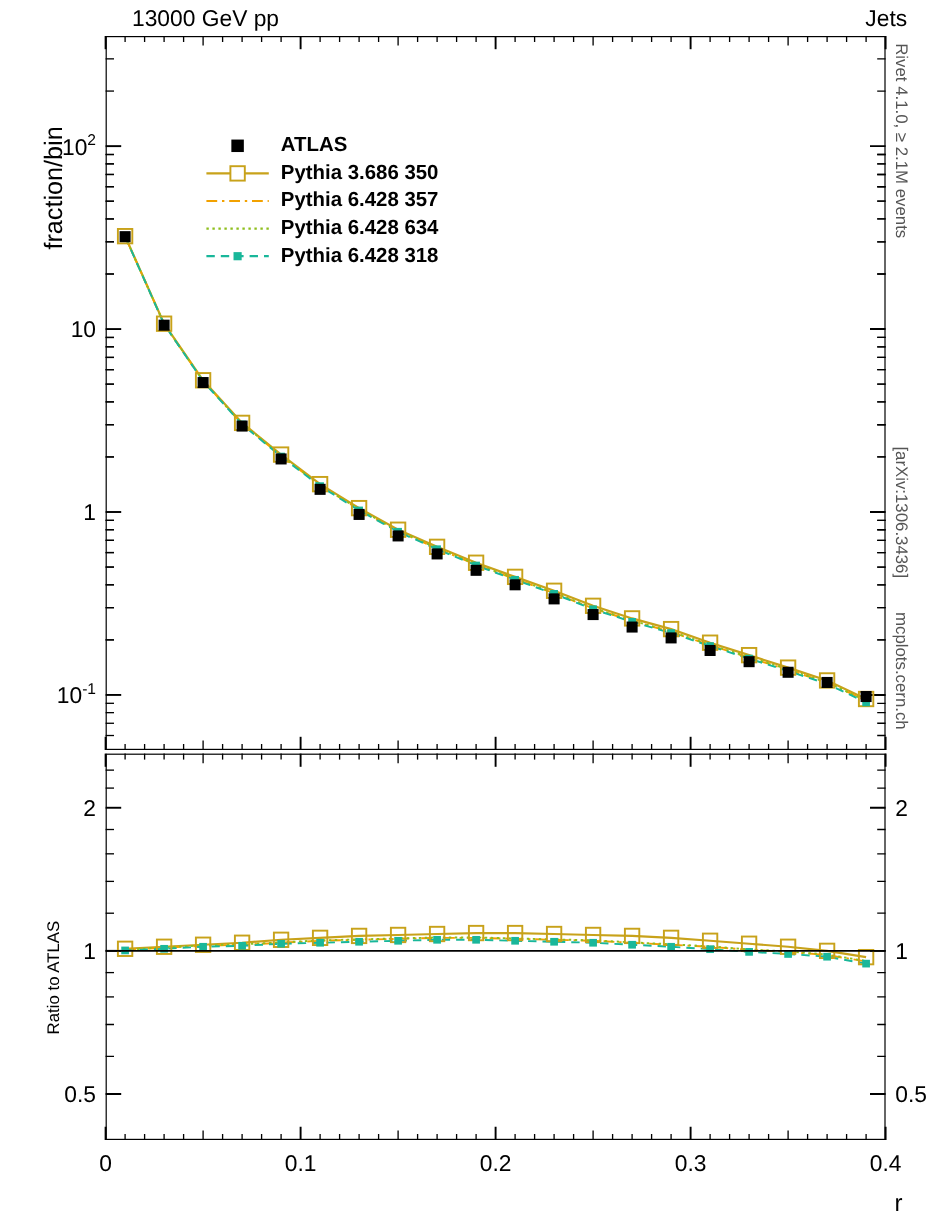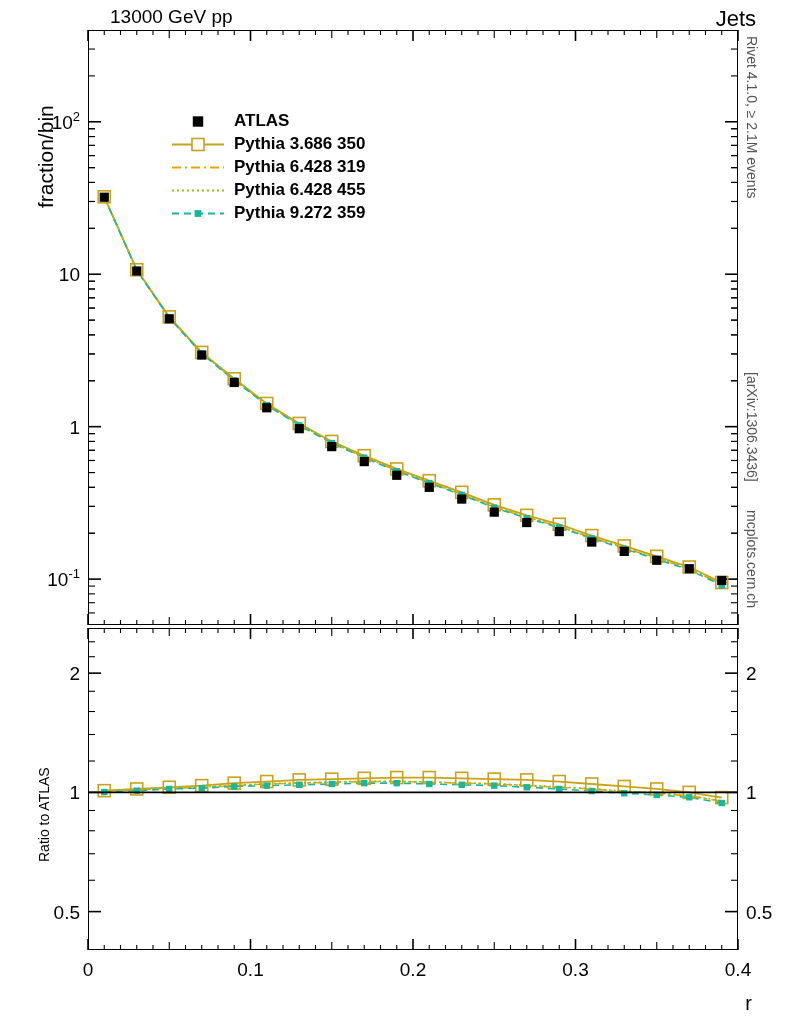--- a/index.html
+++ b/index.html
@@ -4,21 +4,21 @@
 <style>
   html,body{margin:0;padding:0;background:#ffffff;}
   body{width:786px;height:1024px;font-family:"Liberation Sans",sans-serif;color:#000;}
   #root{position:relative;width:786px;height:1024px;overflow:hidden;}
 
   .txt{position:absolute;white-space:nowrap;}
   .vtxt{position:absolute;white-space:nowrap;transform-origin:0 0;}
 
   
   #hdr-left{left:110px;top:6px;font-size:19px;}
-  #hdr-right{right:30px;top:6px;font-size:22px;}
+  #hdr-right{right:30px;top:6px;font-size:19px;}
 
   
   #main-frame{position:absolute;left:88px;top:30px;width:650px;height:595px;border:1.6px solid #000;box-sizing:border-box;background:#fff;}
   #ratio-frame{position:absolute;left:88px;top:628px;width:650px;height:322px;border:1.6px solid #000;box-sizing:border-box;background:#fff;}
 
   svg.overlay{position:absolute;left:0;top:0;overflow:visible;}
 
   
   #ylabel-main{left:34px;top:208px;font-size:21px;transform:rotate(-90deg);}
   #ylabel-ratio{left:36px;top:862px;font-size:14px;transform:rotate(-90deg);}
@@ -79,34 +79,34 @@
         <div class="leg-mark"><svg width="56" height="23">
             <line x1="2" y1="11.5" x2="54" y2="11.5" stroke="#c8a21a" stroke-width="1.8"></line>
             <rect x="22" y="5.5" width="12" height="12" fill="#fff" stroke="#c8a21a" stroke-width="1.6"></rect>
           </svg></div>
         <div class="leg-text">Pythia 3.686 350</div>
       </div>
       <div class="leg-row">
         <div class="leg-mark"><svg width="56" height="23">
             <line x1="2" y1="11.5" x2="54" y2="11.5" stroke="#f2a100" stroke-width="1.8" stroke-dasharray="9,4,2,4"></line>
           </svg></div>
-        <div class="leg-text">Pythia 6.428 319</div>
+        <div class="leg-text">Pythia 6.428 357</div>
       </div>
       <div class="leg-row">
         <div class="leg-mark"><svg width="56" height="23">
             <line x1="2" y1="11.5" x2="54" y2="11.5" stroke="#8fbf1e" stroke-width="1.8" stroke-dasharray="2,3"></line>
           </svg></div>
-        <div class="leg-text">Pythia 6.428 455</div>
+        <div class="leg-text">Pythia 6.428 634</div>
       </div>
       <div class="leg-row">
         <div class="leg-mark"><svg width="56" height="23">
             <line x1="2" y1="11.5" x2="54" y2="11.5" stroke="#19b79a" stroke-width="1.8" stroke-dasharray="7,5"></line>
             <rect x="24.6" y="8.1" width="6.8" height="6.8" fill="#19b79a"></rect>
           </svg></div>
-        <div class="leg-text">Pythia 9.272 359</div>
+        <div class="leg-text">Pythia 6.428 318</div>
       </div>
     </div>
 
   <svg class="overlay" id="chart-svg" width="786" height="1024">
       <line x1="88" y1="121.78002455337116" x2="101" y2="121.78002455337116" stroke="#000" stroke-width="1.6"></line>
       <line x1="738" y1="121.78002455337116" x2="725" y2="121.78002455337116" stroke="#000" stroke-width="1.6"></line>
       <line x1="88" y1="75.89001227668564" x2="95" y2="75.89001227668564" stroke="#000" stroke-width="1.1"></line>
       <line x1="738" y1="75.89001227668564" x2="731" y2="75.89001227668564" stroke="#000" stroke-width="1.1"></line>
       <line x1="88" y1="49.04607593719095" x2="95" y2="49.04607593719095" stroke="#000" stroke-width="1.1"></line>
       <line x1="738" y1="49.04607593719095" x2="731" y2="49.04607593719095" stroke="#000" stroke-width="1.1"></line>

